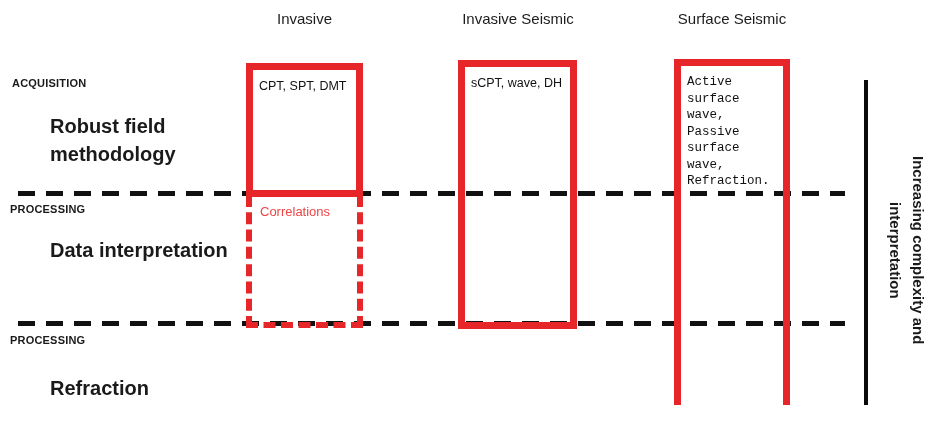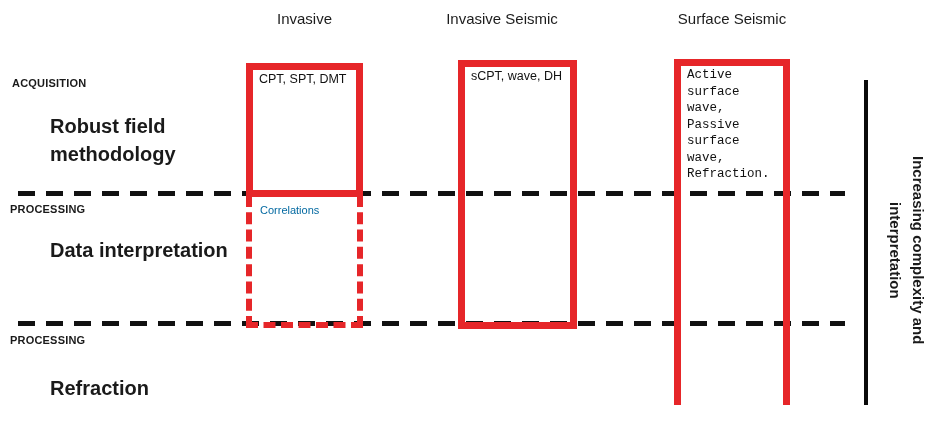--- a/index.html
+++ b/index.html
@@ -14,21 +14,21 @@
   .abs{position:absolute;}
 
   
   .col-header{
     font-size:15px;
     color:#1c1c1c;
     text-align:center;
     white-space:nowrap;
   }
   .hdr-invasive{left:246px;top:10px;width:117px;}
-  .hdr-invasive-seismic{left:432px;top:10px;width:140px;}
+  .hdr-invasive-seismic{left:448px;top:10px;width:140px;}
   .hdr-surface-seismic{left:664px;top:10px;width:136px;}
 
   
   .stage-name{
     font-weight:bold;
     font-size:11px;
     letter-spacing:.2px;
     white-space:nowrap;
   }
   .stage-desc{
@@ -49,36 +49,36 @@
     background:repeating-linear-gradient(90deg,#111 0 17px,transparent 17px 28px);
   }
   .dash1{top:191px;}
   .dash2{top:321px;}
 
   
   .rbox{
     box-sizing:border-box;
     border:7px solid #e62629;
     background:transparent;
-    padding:1px 6px;
+    padding:8px 6px;
     font-size:12.5px;
     line-height:1.32;
     color:#111;
   }
   .rbox-inner-text{display:block;}
   .box-invasive-acq{left:246px;top:63px;width:117px;height:134px;}
   .box-invasive-proc{
     left:246px;top:195px;width:117px;height:133px;
     box-sizing:border-box;
     border-left:6px dashed #e62629;
     border-right:6px dashed #e62629;
     border-bottom:6px dashed #e62629;
     border-top:none;
     padding:8px 8px;
-    font-size:11px;line-height:1.32;color:#0369a1;
+    font-size:13px;line-height:1.32;color:#ef4444;
   }
   .box-invasive-seismic{left:458px;top:60px;width:119px;height:269px;}
   .box-surface-seismic{left:674px;top:59px;width:116px;height:384px;font-family:Liberation Mono, monospace;}
 
   
   .arrow-line{left:864px;top:80px;width:4px;height:330px;background:#0a0a0a;}
   .arrow-head{
     left:859px;top:409px;width:0;height:0;
     border-left:7px solid transparent;
     border-right:7px solid transparent;

